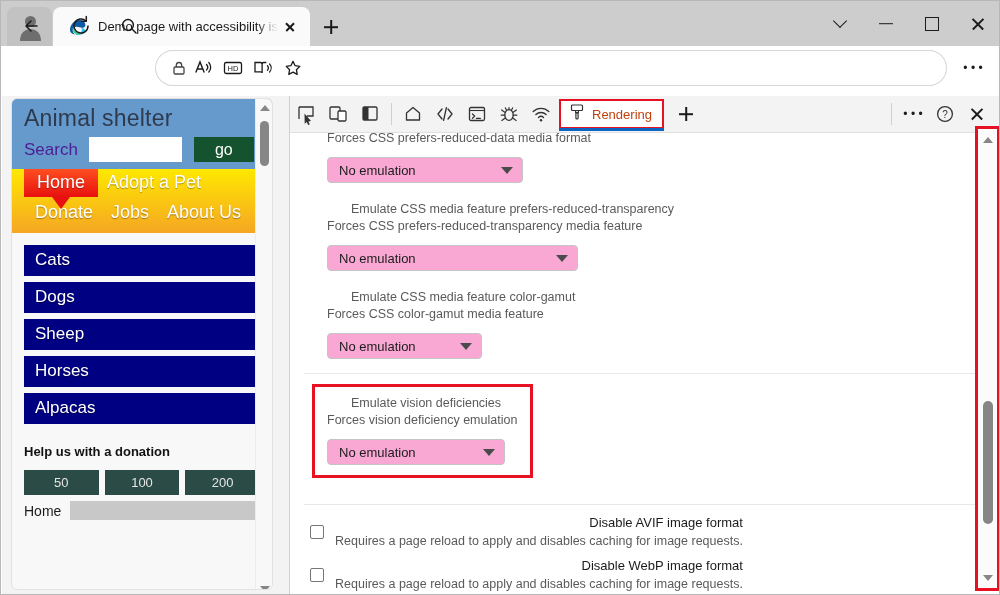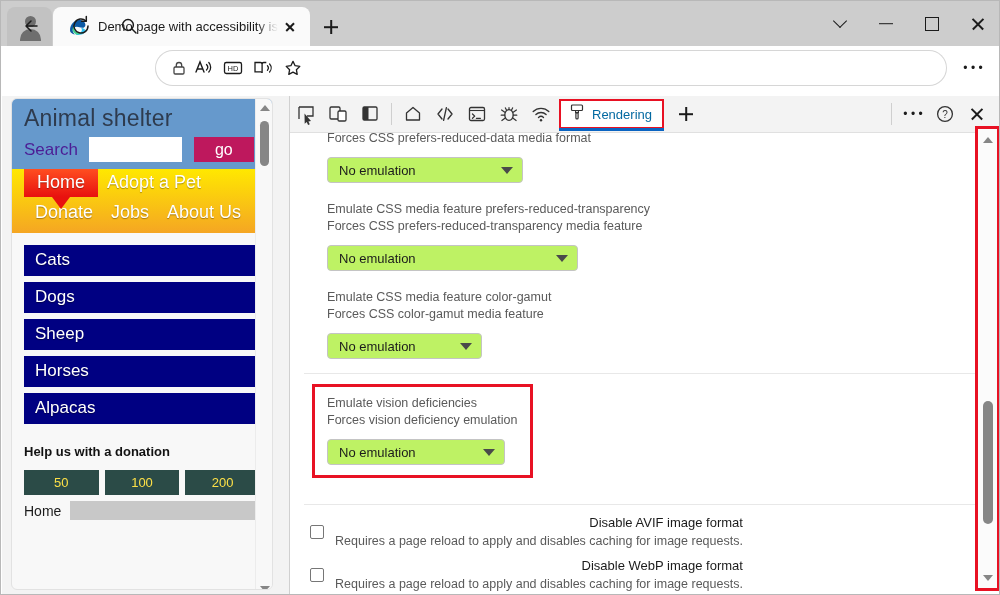--- a/index.html
+++ b/index.html
@@ -123,21 +123,21 @@
     background: #6699cc; padding: 6px 0 7px 12px;
   }
   .site-title { font-size: 23px; color: #2e3b4e; font-weight: 400; letter-spacing: .2px; }
   .search-row { display: flex; align-items: center; margin-top: 5px; }
   .search-label { font-size: 17px; color: #4c1d95; font-weight: 400; }
   .search-input {
     width: 93px; height: 25px; margin-left: 11px; background:#ffffff;
     border: none; outline: none;
   }
   .go-btn {
-    width: 60px; height: 25px; margin-left: 12px; background:#be185d;
+    width: 60px; height: 25px; margin-left: 12px; background:#14532d;
     color:#ffffff; font-size:16px; border:none; cursor:pointer;
     display:flex; align-items:center; justify-content:center;
   }
   .site-nav {
     background: linear-gradient(#ffe800, #f5a623);
     padding: 0 0 6px 0; position: relative;
   }
   .nav-row1 { display:flex; align-items:flex-start; padding-left: 12px; }
   .nav-home {
     background: linear-gradient(#ff4e20, #e8110f);
@@ -157,21 +157,21 @@
   .animal-list { padding: 12px 12px 6px 12px; }
   .animal-item {
     background: #000082; color:#ffffff; font-size: 17px;
     padding: 5px 0 6px 11px; margin-bottom: 6px;
     text-shadow: 0 1px 1px rgba(0,0,0,.4);
   }
   .donate-block { padding: 8px 12px 0 12px; }
   .donate-title { font-size: 13px; font-weight: bold; color:#121212; }
   .donate-btns { display:flex; gap: 6px; margin-top: 11px; }
   .donate-btn {
-    flex:1; background:#2b4b47; color:#fde047; font-size:13px;
+    flex:1; background:#2b4b47; color:#e5e5e5; font-size:13px;
     padding: 5px 0; text-align:center; border:none; cursor:pointer;
   }
   .other-row { display:flex; align-items:center; margin-top: 6px; }
   .other-label { font-size: 14px; color:#1b1b1b; }
   .other-input {
     flex:1; height: 19px; margin-left: 9px; background:#c8c8c8;
     border:none; outline:none;
   }
 
   
@@ -202,37 +202,37 @@
     background: #f3f3f3; border-bottom: 1px solid #e0e0e0;
     display: flex; align-items: center;
   }
   .dt-icon { width: 32px; height: 30px; position: relative; flex: 0 0 32px; }
   .dt-sep { width:1px; height:22px; background:#cfcfcf; margin: 0 5px; flex:0 0 1px; }
   .dt-tab {
     height: 30px; display:flex; align-items:center; gap:7px;
     padding: 0 10px 0 8px; position: relative; flex: 0 0 auto;
     border: 2px solid #e81123; background:#ffffff; margin-left: 2px;
   }
-  .dt-tab .tab-label { font-size: 13px; color:#0369a1; }
+  .dt-tab .tab-label { font-size: 13px; color:#c2410c; }
   .dt-tab::after {
     content:""; position:absolute; left:-2px; right:-2px; bottom:-4px; height:3px;
     background:#0a64c2;
   }
   .dt-spacer { flex: 1 1 auto; }
 
   .dt-body {
     position: absolute; left: 0; top: 37px; width: 711px; height: 462px;
     background: #ffffff; overflow: hidden;
   }
   .setting { padding: 0 0 0 37px; }
-  .setting-title { font-size: 12.5px; color: #5a5a5a; line-height: 17px; }
+  .setting-title { font-size: 12.5px; color: #5a5a5a; line-height: 17px; margin-left: 24px; }
   .setting-sub { font-size: 12.5px; color: #5a5a5a; line-height: 17px; }
   .sel {
     height: 26px; margin-top: 10px; margin-bottom: 18px;
-    border: 1px solid #c4c4c4; border-radius: 4px; background:#bef264;
+    border: 1px solid #c4c4c4; border-radius: 4px; background:#f9a8d4;
     display:flex; align-items:center; justify-content:space-between;
     padding: 0 9px 0 11px; font-size: 13px; color:#1b1b1b; cursor:pointer;
   }
   .sel .caret {
     width:0; height:0; border-left:6px solid transparent; border-right:6px solid transparent;
     border-top: 7px solid #4a4a4a;
   }
   .divider { height:1px; background:#e8e8e8; }
 
   .boxed {

